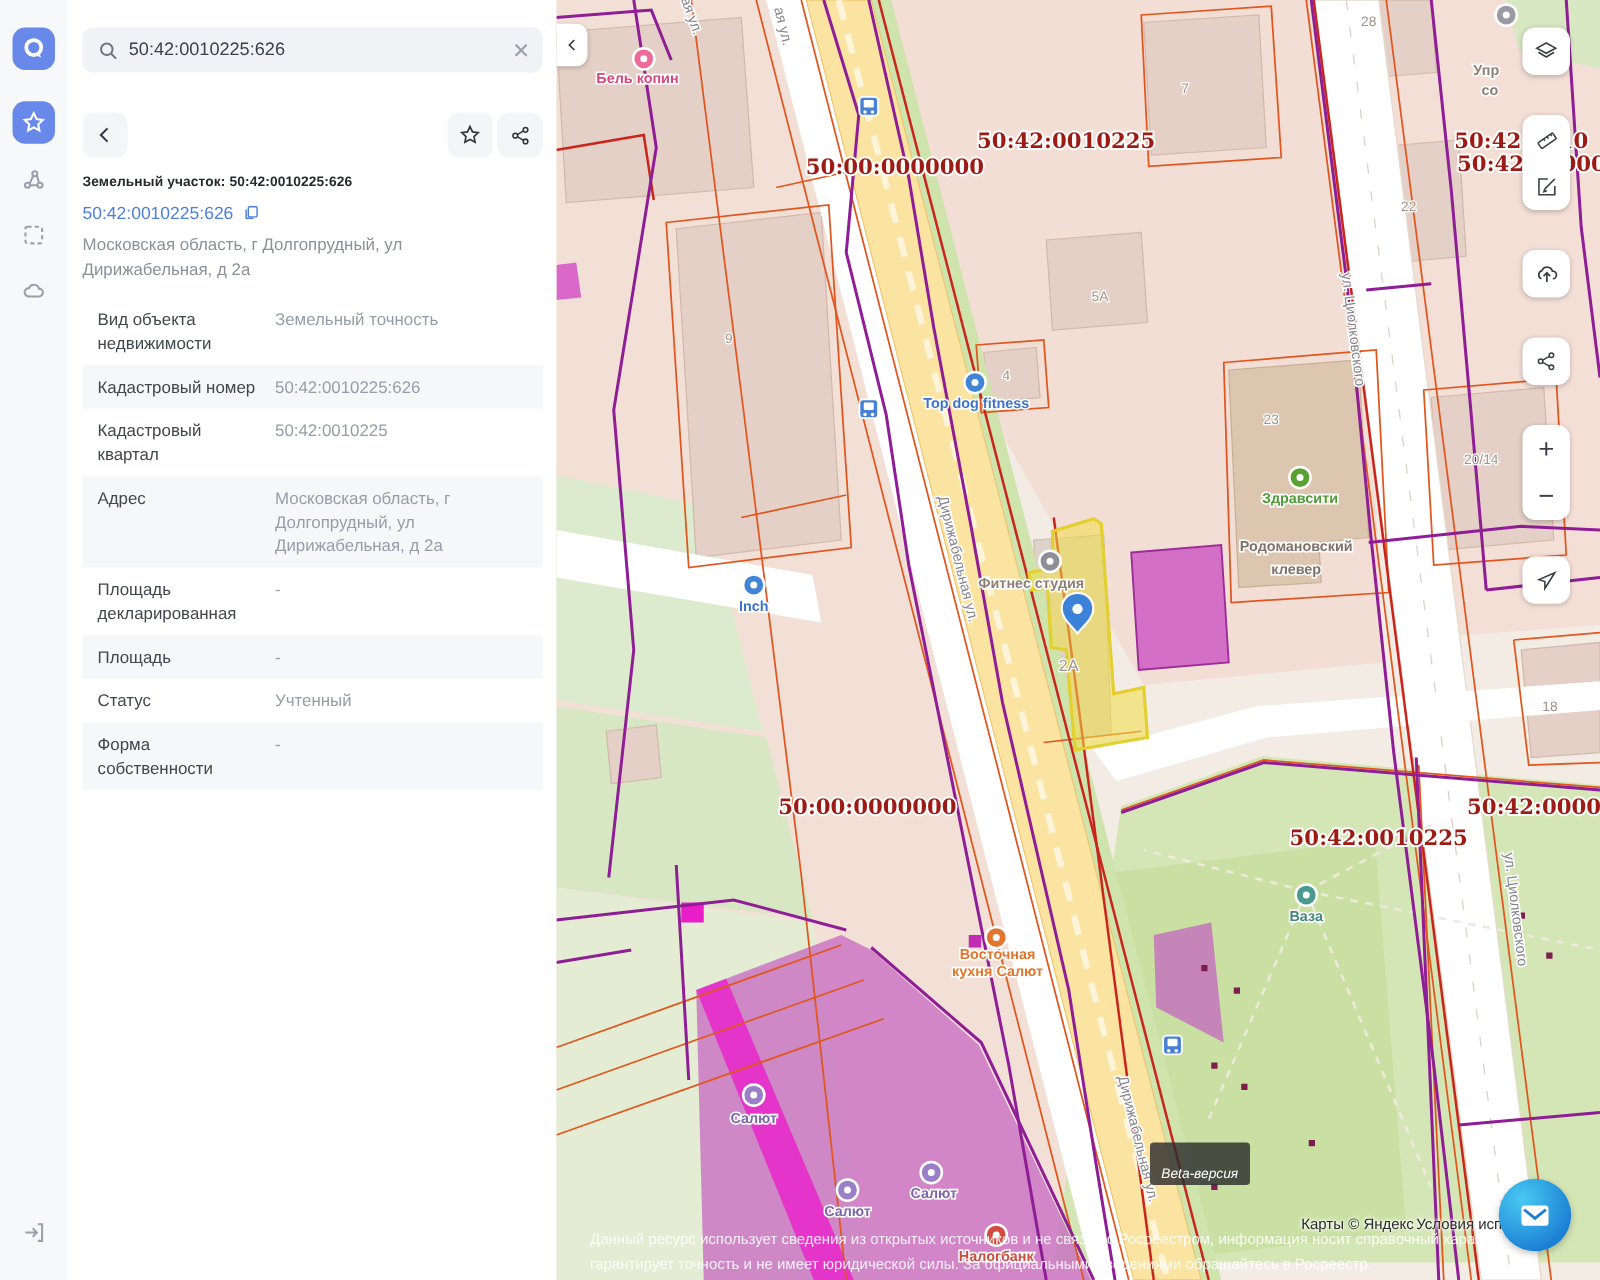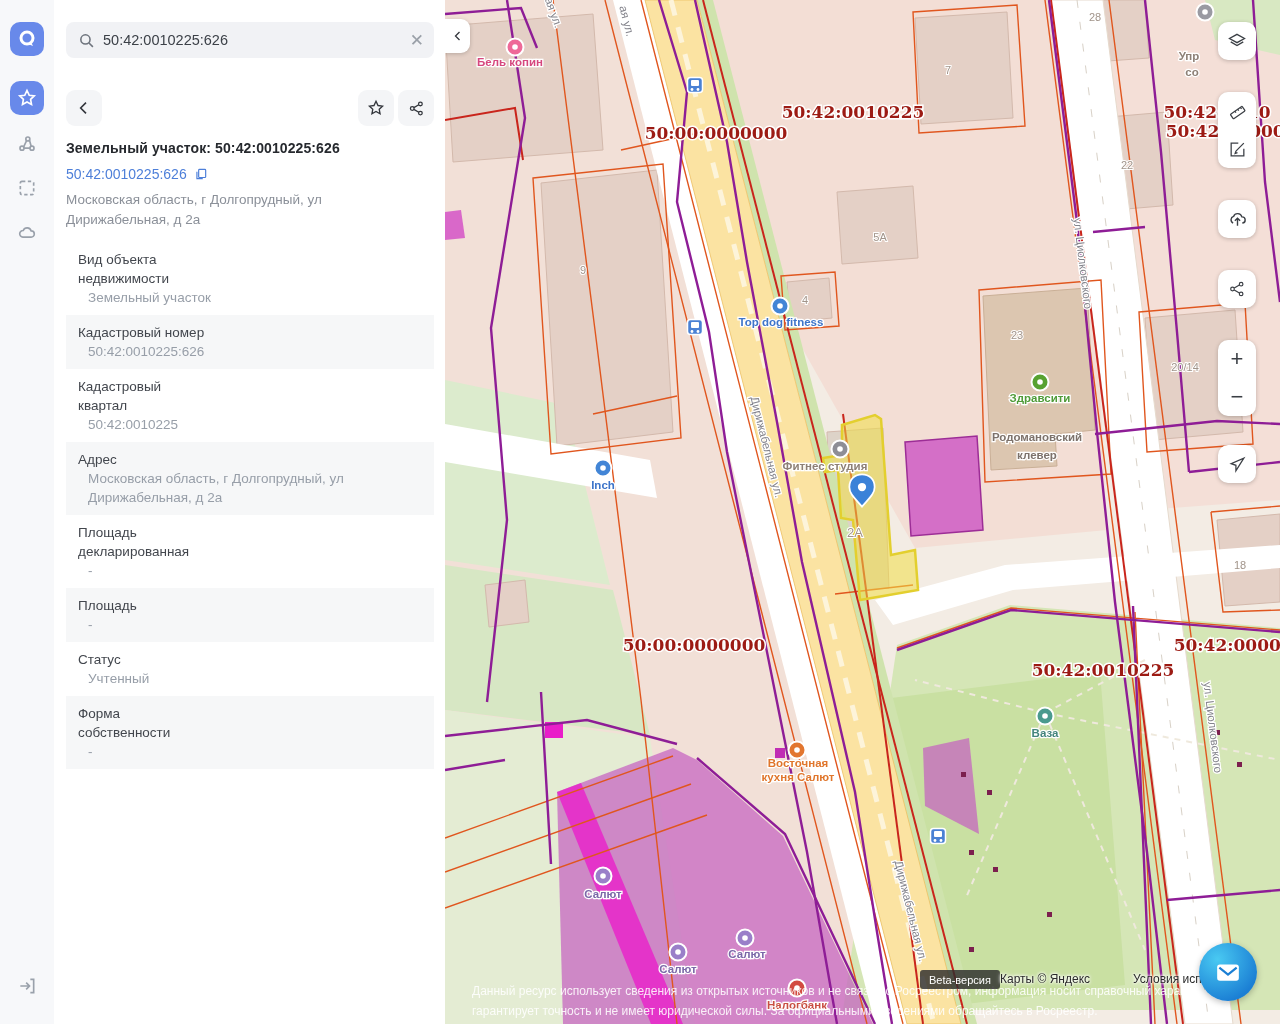--- a/index.html
+++ b/index.html
@@ -21,31 +21,31 @@
            padding:22px 11px 0 12px; overflow:hidden; z-index:20; }
   .search { display:flex; align-items:center; height:36px; background:#f1f2f5; border-radius:8px; padding:0 10px 0 12px; }
   .search input { flex:1; border:none; background:transparent; outline:none; font-size:14.5px; color:#3c4148;
            font-family:"Liberation Sans",sans-serif; margin-left:8px; }
   .clear-btn { border:none; background:none; color:#9aa0a8; font-size:17px; cursor:pointer; line-height:1; }
   .actions { display:flex; margin-top:32px; }
   .act { width:36px; height:36px; border:none; border-radius:9px; background:#f4f5f7; display:flex;
          align-items:center; justify-content:center; cursor:pointer; }
   .act + .act { margin-left:4px; }
   .spacer { flex:1; }
-  h1 { margin-top:14px; font-size:14px; font-weight:bold; color:#26292e; letter-spacing:.1px; }
+  h1 { margin-top:14px; font-size:11px; font-weight:bold; color:#26292e; letter-spacing:.1px; }
   .linkrow { margin-top:10px; display:flex; align-items:center; gap:7px; }
   .linkrow a { font-size:14px; color:#4d7fd9; text-decoration:none; cursor:pointer; }
   .addr { margin-top:8px; font-size:13.5px; line-height:20px; color:#8b9099; max-width:340px; }
   .tabs { margin-top:10px; border-bottom:1px solid #e9ebee; display:flex; }
   .tab { background:none; border:none; font-family:"Liberation Sans",sans-serif; font-weight:bold; font-size:13.5px;
          color:#35383f; padding:0 0 11px 0; margin-right:28px; position:relative; cursor:pointer; }
   .tab.active::after { content:''; position:absolute; left:0; right:0; bottom:-1px; height:3px;
          background:#5b83e8; border-radius:2px; }
   .rows { margin-top:12px; }
-  .row { display:flex; padding:8px 12px;flex-direction:column; }
+  .row { display:flex; padding:8px 12px; }
   .row:nth-child(even) { background:#f6f7f8; }
   .row-label { width:132px; flex:none; font-size:13.5px; line-height:19px; color:#42464d; }
   .row-value { flex:1; margin-left:10px; font-size:13.5px; line-height:19px; color:#979ea8; }
   .row.partial { height:40px; margin-top:12px; }
 
   
   .map { position:absolute; left:445px; top:0; width:835px; height:1024px; overflow:hidden; background:#f0e8e0; }
   .map svg text { user-select:none; }
   .qlabel { font-family:"DejaVu Serif",serif; font-weight:bold; font-size:17px; fill:#9c1b14;
             stroke:#fff; stroke-width:3px; paint-order:stroke; text-anchor:middle; }
@@ -61,25 +61,25 @@
             align-items:center; justify-content:center; }
   .mapbtn.single { height:38px; }
   .mapbtn.double { height:76px; justify-content:space-between; padding:0; }
   .mapbtn .cell { width:38px; height:38px; display:flex; align-items:center; justify-content:center; }
   .mapbtn svg { stroke:#3b3f45; fill:none; stroke-width:1.6; }
   .zoomtxt { font-size:22px; color:#3b3f45; font-weight:normal; line-height:1; }
 
   .attr-line { position:absolute; left:27px; right:0; color:rgba(255,255,255,.88); font-size:12px;
                white-space:nowrap; overflow:hidden; z-index:5; }
   .l1 { top:984px; } .l2 { top:1004px; }
-  .beta { position:absolute; left:475px; top:970px; background:rgba(45,45,45,.82); color:#fff; font-size:11px;
-          padding:4px 9px 3px; border-radius:3px; z-index:6; }
+  .beta { position:absolute; left:475px; top:914px; background:rgba(45,45,45,.82); color:#fff; font-size:11px;
+          padding:19px 9px 3px; border-radius:3px; z-index:6;font-style:italic; }
   .credits, .terms { position:absolute; top:972px; font-size:12px; color:#2b2b2b; z-index:6;
           text-shadow:0 0 3px #fff, 0 0 3px #fff, 0 0 5px #fff; }
-  .credits { left:555px; } .terms { left:688px; }
+  .credits { left:596px; } .terms { left:688px; }
   .chat { position:absolute; left:754px; top:943px; width:58px; height:58px; border-radius:50%; border:none;
           background:radial-gradient(circle at 32% 28%, #49c9f2, #1b7fd4 75%); cursor:pointer; z-index:7;
           display:flex; align-items:center; justify-content:center; box-shadow:0 2px 6px rgba(0,0,0,.25); }
 </style>
 </head>
 <body>
 
 <div class="app">
 
   <aside class="rail">
@@ -160,21 +160,21 @@
           <path d="M5 8 v12 h10"></path>
         </svg>
     </div>
 
     <p class="addr">Московская область, г Долгопрудный, ул Дирижабельная, д 2а</p>
 
 
     <div class="rows">
         <div class="row">
           <div class="row-label">Вид объекта недвижимости</div>
-          <div class="row-value">Земельный участок</div>
+          <div class="row-value">Земельный точность</div>
         </div>
         <div class="row">
           <div class="row-label">Кадастровый номер</div>
           <div class="row-value">50:42:0010225:626</div>
         </div>
         <div class="row">
           <div class="row-label">Кадастровый квартал</div>
           <div class="row-value">50:42:0010225</div>
         </div>
         <div class="row">

